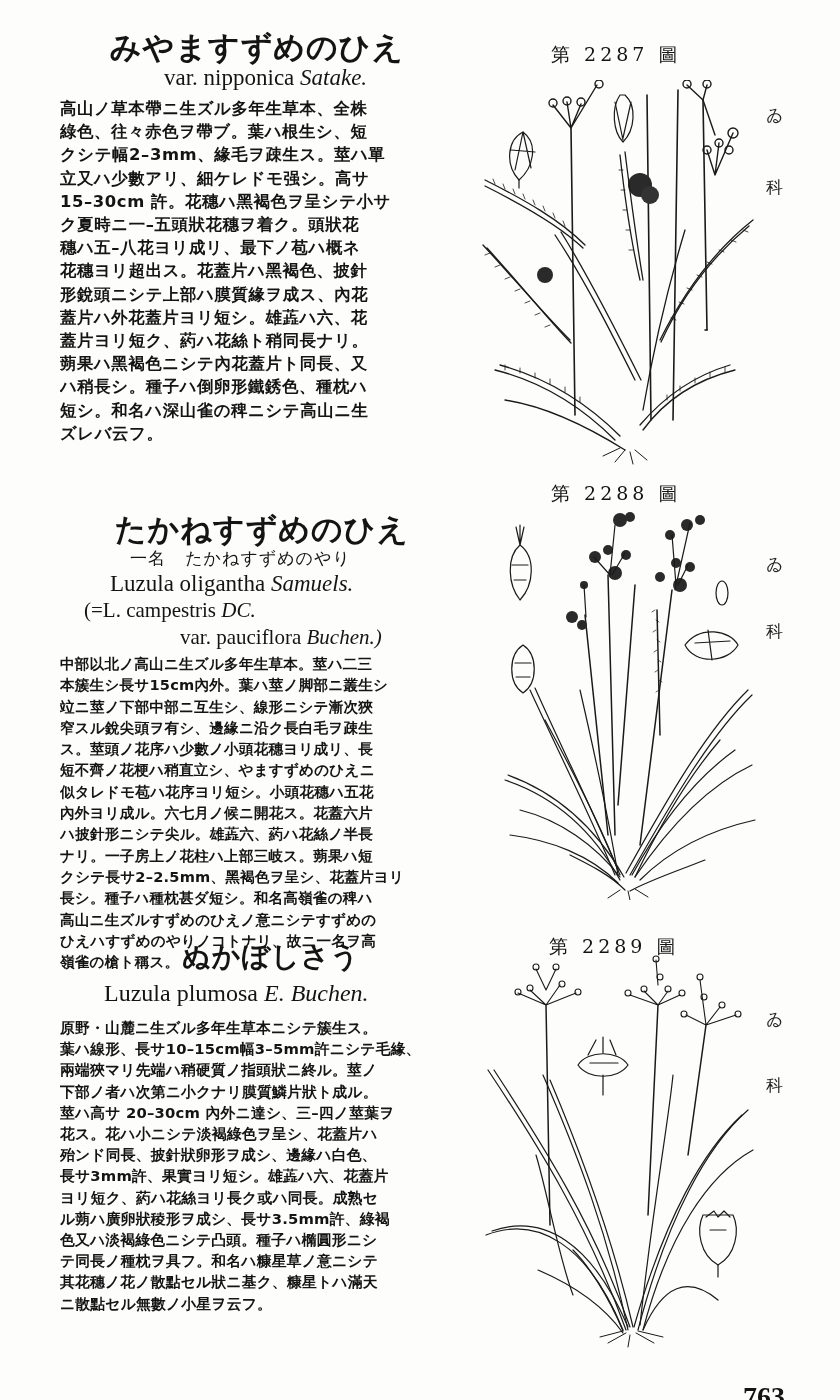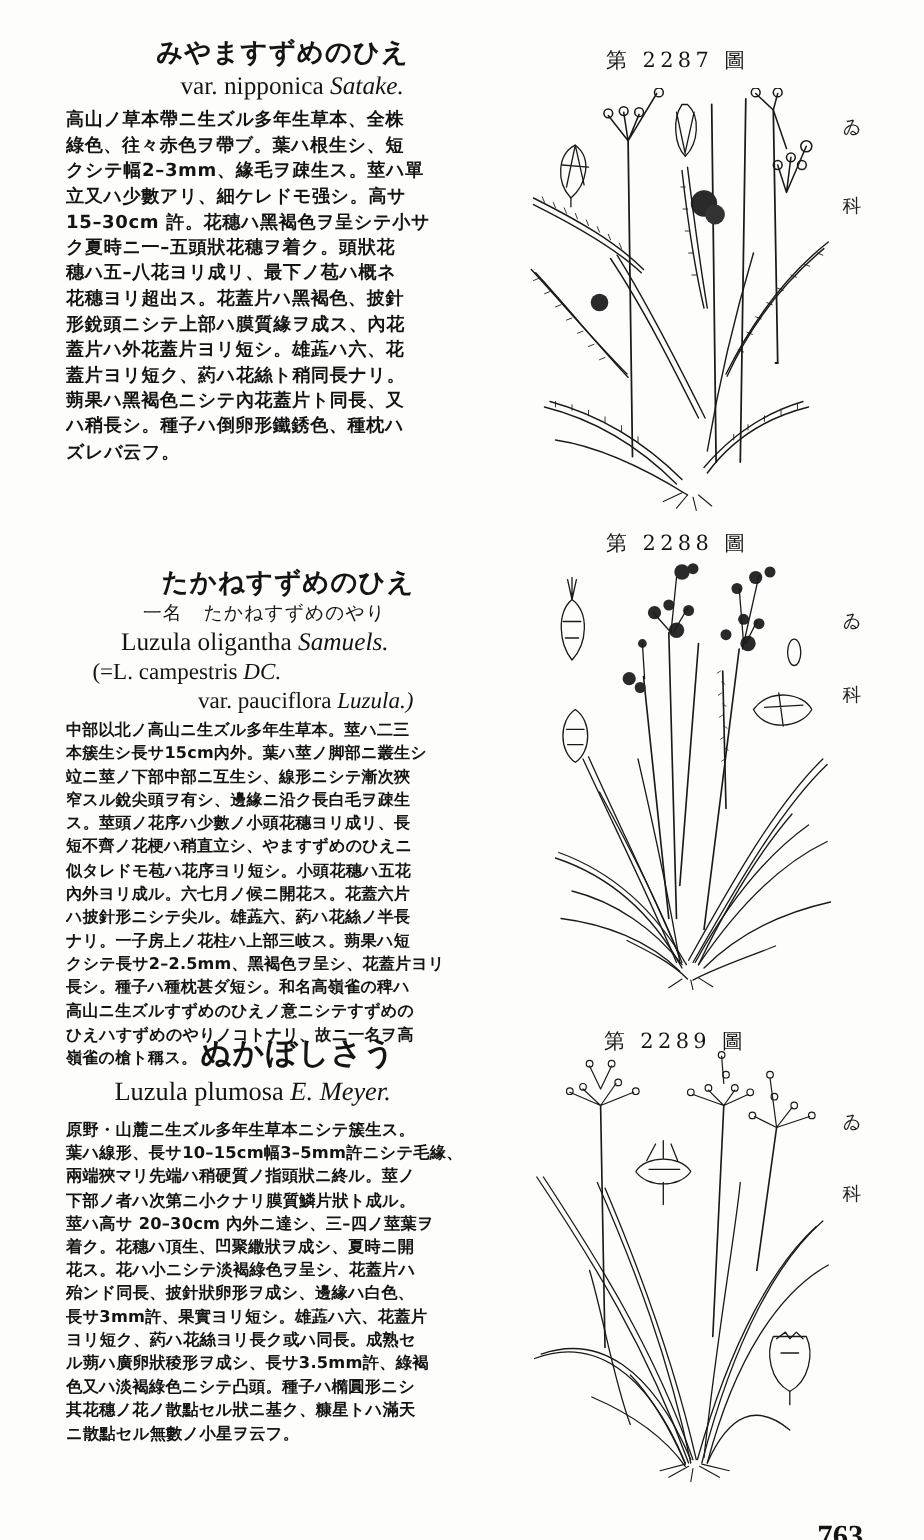--- a/index.html
+++ b/index.html
@@ -6,21 +6,21 @@
   body {
     width: 840px; height: 1400px; overflow: hidden;
     background: #fdfdfb;
     color: #141414;
     font-family: "DejaVu Serif", "Liberation Serif", serif;
     position: relative;
   }
   .entry { position: absolute; left: 62px; width: 430px; }
   .jp-title {
     text-align: center; font-family: "DejaVu Sans", sans-serif;
-    font-weight: bold; font-size: 24px; letter-spacing: 1px; line-height: 34px;
+    font-weight: bold; font-size: 31px; letter-spacing: 1px; line-height: 34px;
   }
   .sci {
     font-family: "Liberation Serif", "DejaVu Serif", serif;
     font-size: 23px; line-height: 27px; white-space: nowrap;
   }
   .sci i { font-style: italic; }
   .alias {
     font-family: "DejaVu Sans", sans-serif; font-size: 17px; line-height: 24px;
     padding-left: 68px; letter-spacing: 1px;
   }
@@ -63,41 +63,42 @@
       <span class="line">立又ハ少數アリ、細ケレドモ强シ。高サ</span>
       <span class="line">15–30cm 許。花穗ハ黑褐色ヲ呈シテ小サ</span>
       <span class="line">ク夏時ニ一–五頭狀花穗ヲ着ク。頭狀花</span>
       <span class="line">穗ハ五–八花ヨリ成リ、最下ノ苞ハ概ネ</span>
       <span class="line">花穗ヨリ超出ス。花蓋片ハ黑褐色、披針</span>
       <span class="line">形銳頭ニシテ上部ハ膜質緣ヲ成ス、內花</span>
       <span class="line">蓋片ハ外花蓋片ヨリ短シ。雄蕋ハ六、花</span>
       <span class="line">蓋片ヨリ短ク、葯ハ花絲ト稍同長ナリ。</span>
       <span class="line">蒴果ハ黑褐色ニシテ內花蓋片ト同長、又</span>
       <span class="line">ハ稍長シ。種子ハ倒卵形鐵銹色、種枕ハ</span>
+      <span class="line">短シ。和名ハ深山雀の稗ニシテ高山ニ生</span>
       <span class="line">ズレバ云フ。</span>
     </div>
 </div>
 
 <div class="entry" style="top:512px;">
   <div class="jp-title" style="padding-right:30px;">たかねすずめのひえ</div>
   <div class="alias">
     <span>一名</span>&nbsp;&nbsp;
     <span>たかねすずめのやり</span>
   </div>
   <div class="sci" style="padding-left:48px;">
     <span>Luzula oligantha</span>
     <i>Samuels.</i>
   </div>
   <div class="sci" style="padding-left:22px; font-size:21px;">
     <span>(=L. campestris</span>
     <i>DC.</i>
   </div>
   <div class="sci" style="padding-left:118px; font-size:21px;">
     <span>var. pauciflora</span>
-    <i>Luzula.)</i>
+    <i>Buchen.)</i>
   </div>
   <div class="body-text small" id="desc1" style="margin-left:-2px; margin-top:2px;">
       <span class="line">中部以北ノ高山ニ生ズル多年生草本。莖ハ二三</span>
       <span class="line">本簇生シ長サ15cm內外。葉ハ莖ノ脚部ニ叢生シ</span>
       <span class="line">竝ニ莖ノ下部中部ニ互生シ、線形ニシテ漸次狹</span>
       <span class="line">窄スル銳尖頭ヲ有シ、邊緣ニ沿ク長白毛ヲ疎生</span>
       <span class="line">ス。莖頭ノ花序ハ少數ノ小頭花穗ヨリ成リ、長</span>
       <span class="line">短不齊ノ花梗ハ稍直立シ、やますずめのひえニ</span>
       <span class="line">似タレドモ苞ハ花序ヨリ短シ。小頭花穗ハ五花</span>
       <span class="line">內外ヨリ成ル。六七月ノ候ニ開花ス。花蓋六片</span>
@@ -109,35 +110,35 @@
       <span class="line">ひえハすずめのやりノコトナリ、故ニ一名ヲ高</span>
       <span class="line">嶺雀の槍ト稱ス。</span>
     </div>
 </div>
 
 <div class="entry" style="top:940px;">
   <div class="jp-title" style="padding-right:12px; font-size:28px;">ぬかぼしさう</div>
   <div class="sci" style="padding-left:42px; margin-top:6px; font-size:24px;">
     <span>Luzula plumosa</span>
     <i></i>
-    <i>E. Meyer.</i>
+    <i>E. Buchen.</i>
   </div>
   <div class="body-text small" id="desc2" style="margin-left:-2px; margin-top:10px; font-size:14.8px; line-height:21.2px;">
       <span class="line">原野・山麓ニ生ズル多年生草本ニシテ簇生ス。</span>
       <span class="line">葉ハ線形、長サ10–15cm幅3–5mm許ニシテ毛緣、</span>
       <span class="line">兩端狹マリ先端ハ稍硬質ノ指頭狀ニ終ル。莖ノ</span>
       <span class="line">下部ノ者ハ次第ニ小クナリ膜質鱗片狀ト成ル。</span>
       <span class="line">莖ハ高サ 20–30cm 內外ニ達シ、三–四ノ莖葉ヲ</span>
-      <span class="line">着ク。花穗ハ頂生、凹聚繖狀ヲ成シ、夏時ニ開</span>
       <span class="line">花ス。花ハ小ニシテ淡褐綠色ヲ呈シ、花蓋片ハ</span>
       <span class="line">殆ンド同長、披針狀卵形ヲ成シ、邊緣ハ白色、</span>
       <span class="line">長サ3mm許、果實ヨリ短シ。雄蕋ハ六、花蓋片</span>
       <span class="line">ヨリ短ク、葯ハ花絲ヨリ長ク或ハ同長。成熟セ</span>
       <span class="line">ル蒴ハ廣卵狀稜形ヲ成シ、長サ3.5mm許、綠褐</span>
       <span class="line">色又ハ淡褐綠色ニシテ凸頭。種子ハ橢圓形ニシ</span>
+      <span class="line">テ同長ノ種枕ヲ具フ。和名ハ糠星草ノ意ニシテ</span>
       <span class="line">其花穗ノ花ノ散點セル狀ニ基ク、糠星トハ滿天</span>
       <span class="line">ニ散點セル無數ノ小星ヲ云フ。</span>
     </div>
 </div>
 
 <div class="fig-label" style="left:551px; top:42px;">第 2287 圖</div>
 <div class="fig-label" style="left:551px; top:481px;">第 2288 圖</div>
 <div class="fig-label" style="left:549px; top:934px;">第 2289 圖</div>
 
 <div class="side-mark" style="top:104px;">ゐ</div>

